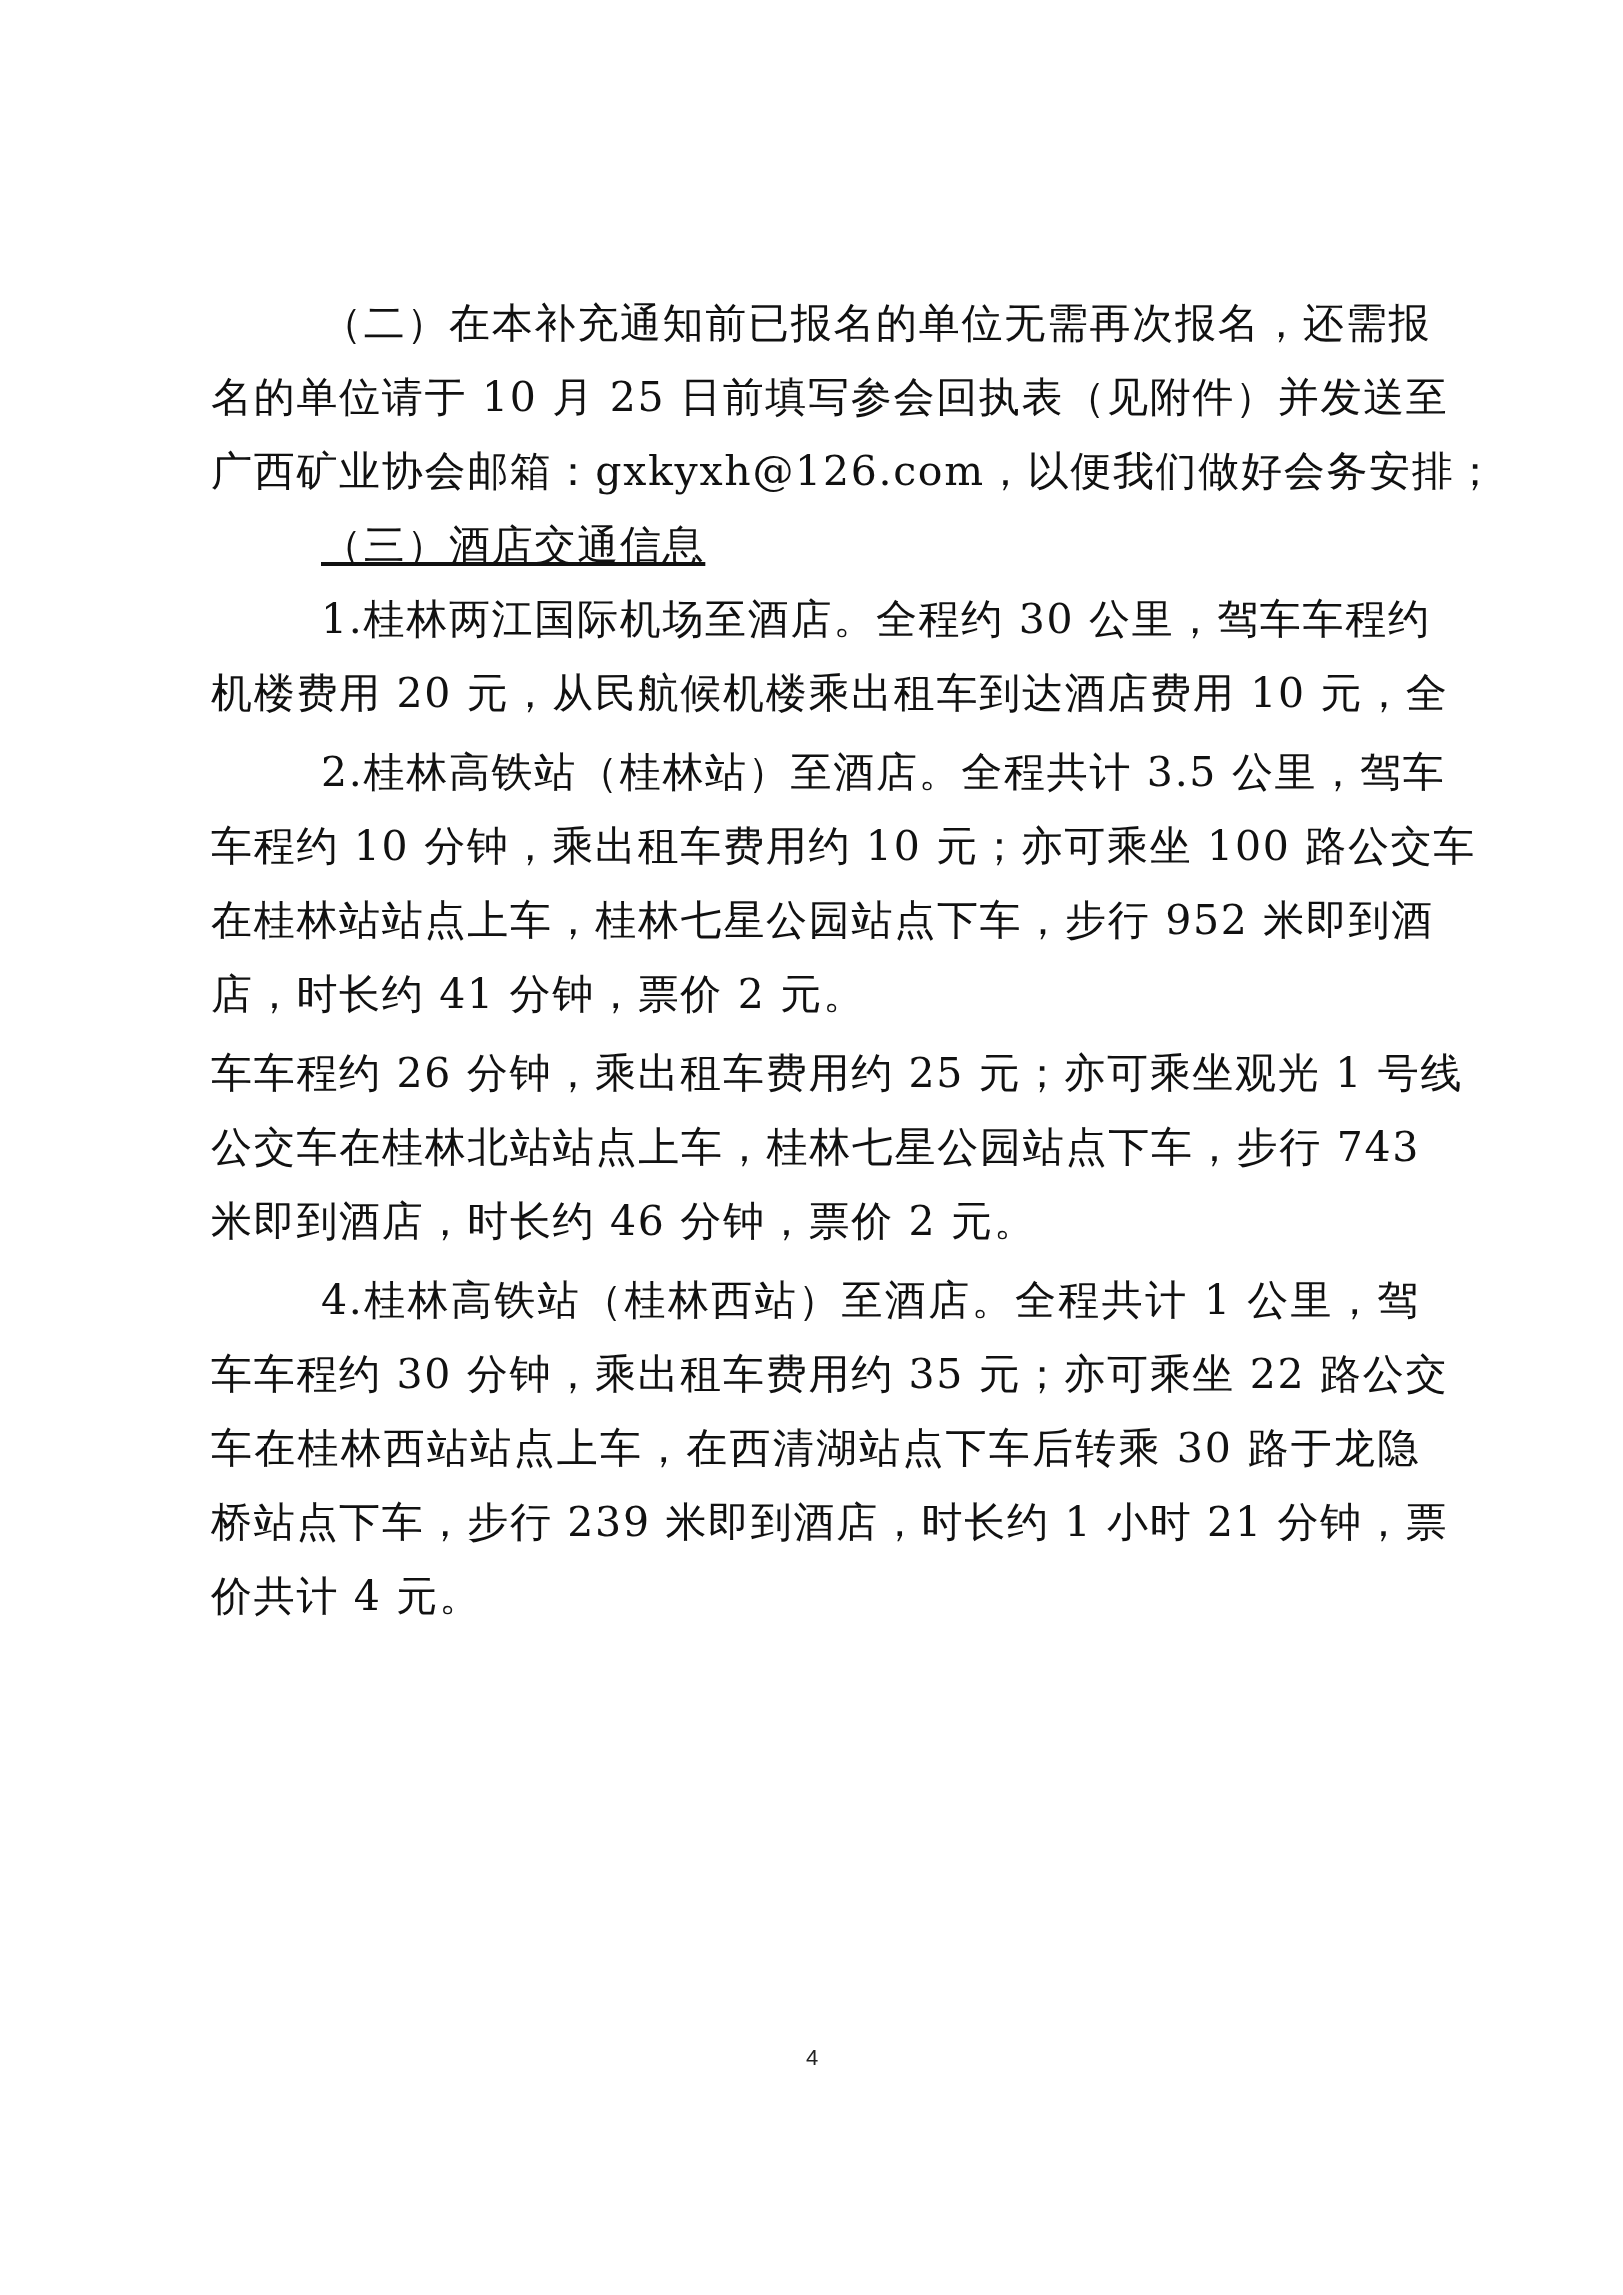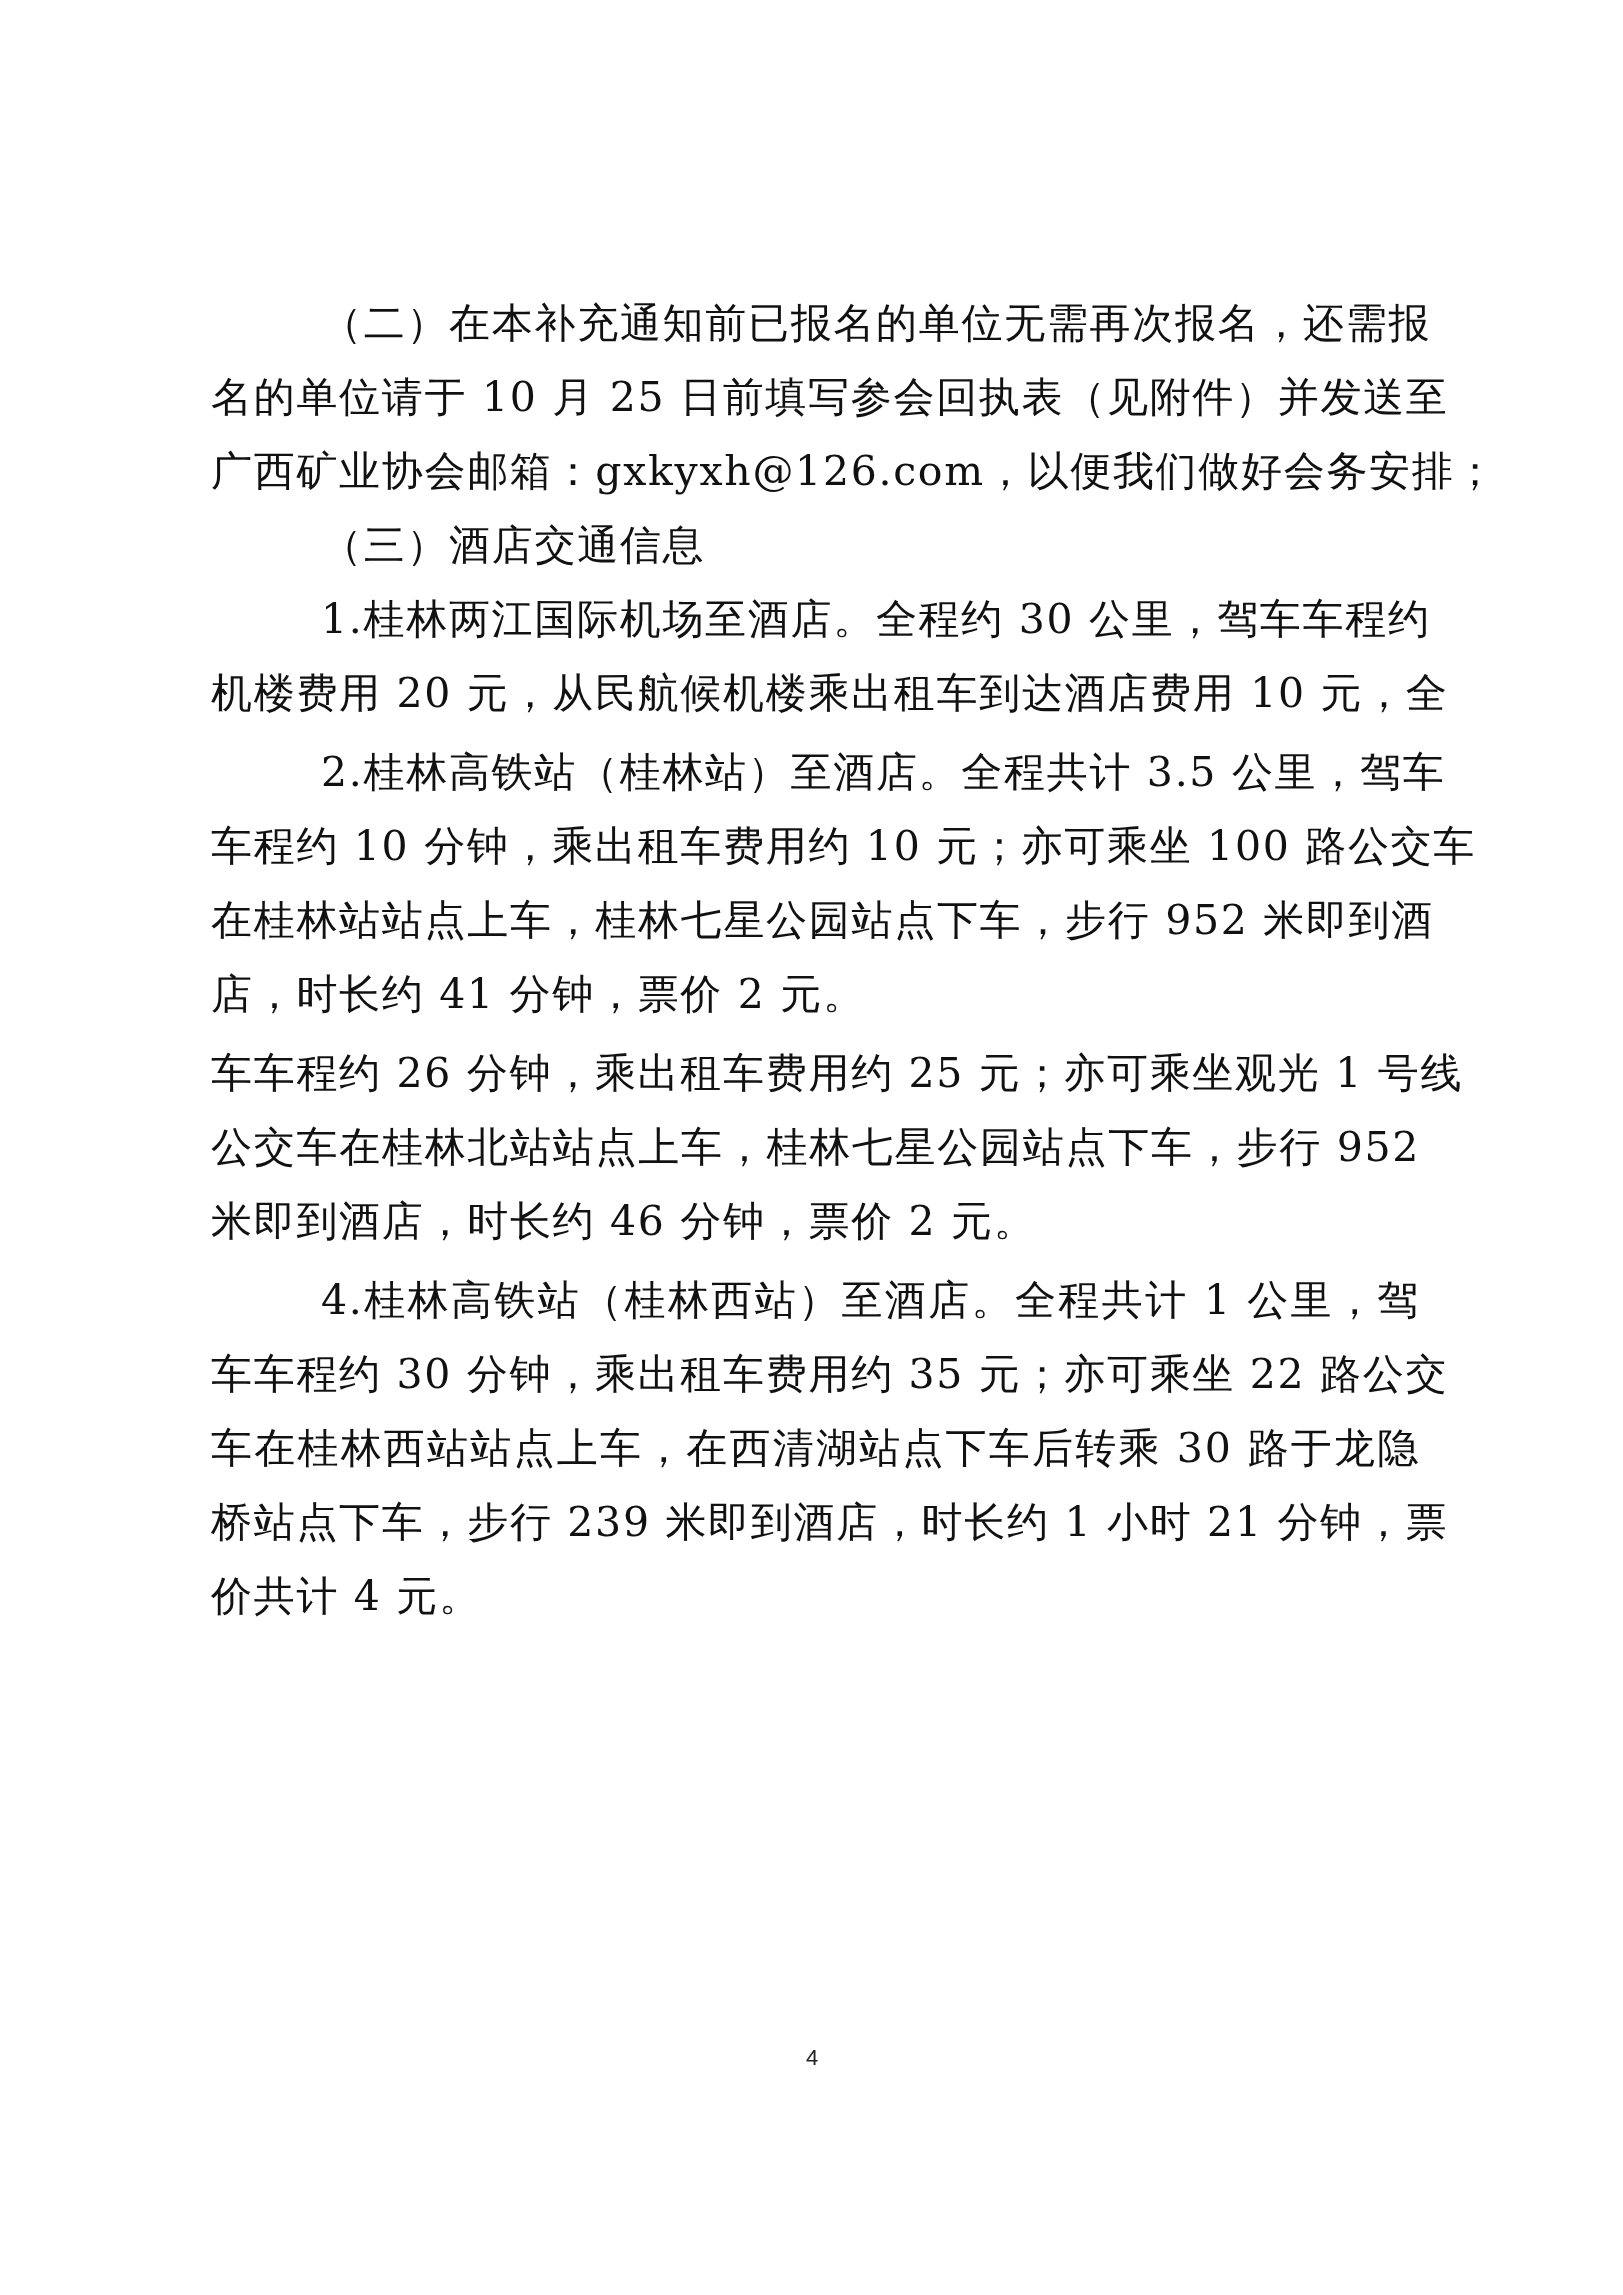--- a/index.html
+++ b/index.html
@@ -40,20 +40,21 @@
     letter-spacing: 1.7px;
   }
   .line.last {
     text-align-last: left;
   }
   .line.indent {
     padding-left: 110px;
   }
   .line.heading {
     text-align-last: left;
+    text-decoration: underline;
   }
   .para-gap {
     height: 5px;
   }
   .page-number {
     position: absolute;
     left: 0;
     width: 1624px;
     top: 2045px;
     text-align: center;
@@ -87,21 +88,21 @@
     <div>
       <div class="line indent">2.桂林高铁站（桂林站）至酒店。全程共计 3.5 公里，驾车</div>
       <div class="line">车程约 10 分钟，乘出租车费用约 10 元；亦可乘坐 100 路公交车</div>
       <div class="line">在桂林站站点上车，桂林七星公园站点下车，步行 952 米即到酒</div>
       <div class="line last">店，时长约 41 分钟，票价 2 元。</div>
     </div>
     <div class="para-gap"></div>
 
     <div>
       <div class="line">车车程约 26 分钟，乘出租车费用约 25 元；亦可乘坐观光 1 号线</div>
-      <div class="line">公交车在桂林北站站点上车，桂林七星公园站点下车，步行 952</div>
+      <div class="line">公交车在桂林北站站点上车，桂林七星公园站点下车，步行 743</div>
       <div class="line last">米即到酒店，时长约 46 分钟，票价 2 元。</div>
     </div>
     <div class="para-gap"></div>
 
     <div>
       <div class="line indent">4.桂林高铁站（桂林西站）至酒店。全程共计 1 公里，驾</div>
       <div class="line">车车程约 30 分钟，乘出租车费用约 35 元；亦可乘坐 22 路公交</div>
       <div class="line">车在桂林西站站点上车，在西清湖站点下车后转乘 30 路于龙隐</div>
       <div class="line">桥站点下车，步行 239 米即到酒店，时长约 1 小时 21 分钟，票</div>
       <div class="line last">价共计 4 元。</div>

